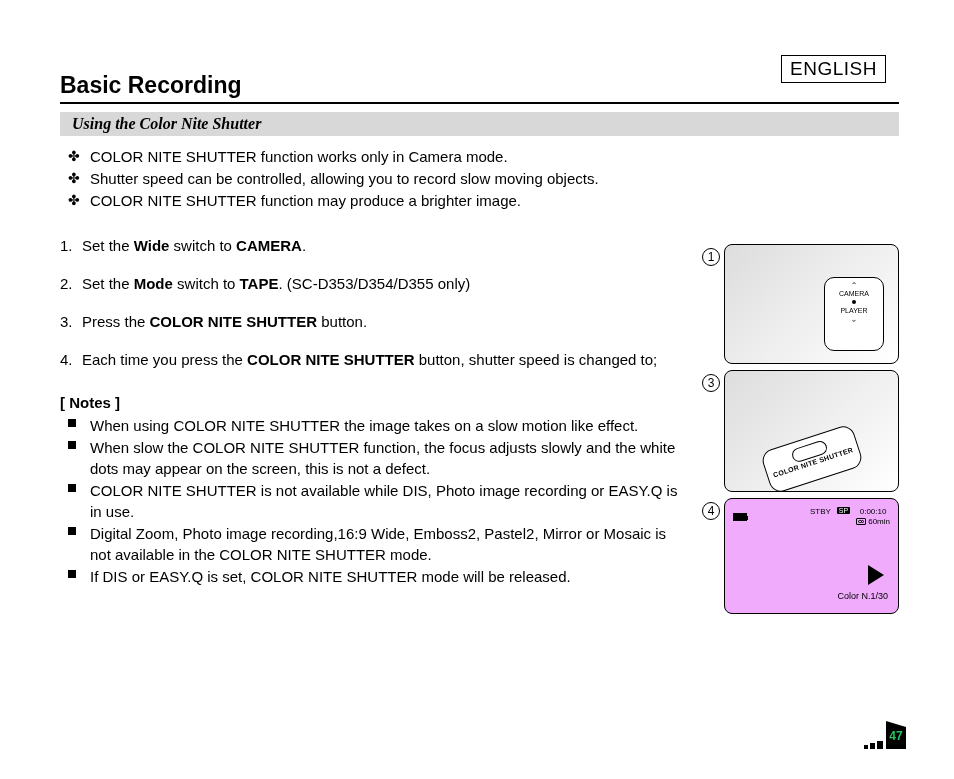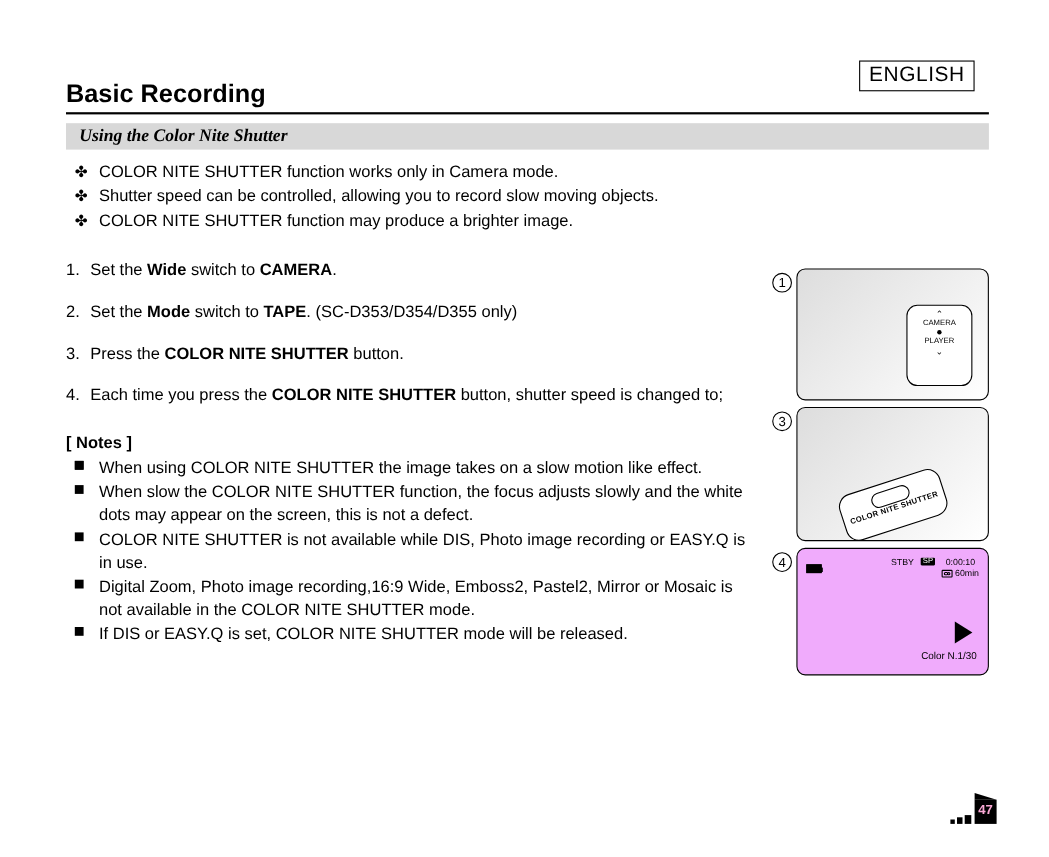--- a/index.html
+++ b/index.html
@@ -85,21 +85,21 @@
     .cassicon::before{content:"";position:absolute;left:1px;top:1px;width:1.5px;height:1.5px;border:0.5px solid #000;border-radius:50%;}
     .cassicon::after{content:"";position:absolute;right:1px;top:1px;width:1.5px;height:1.5px;border:0.5px solid #000;border-radius:50%;}
     .playtri { position:absolute; right:14px; bottom:28px; width:0;height:0; border-top:10px solid transparent; border-bottom:10px solid transparent; border-left:16px solid #000;}
     .colorn { position:absolute; right:10px; bottom:12px; font-size:9px; }
     
     .pagenum-wrap { position:absolute; bottom: 30px; right: 48px; width: 42px; height: 34px; }
     .pnbar { position:absolute; bottom:0; height:4px; background:#000;}
     .pnbar.b1{width:4px; left:0;}
     .pnbar.b2{width:5px; left:6px; height:6px;}
     .pnbar.b3{width:6px; left:13px; height:8px;}
-    .pnbox { position:absolute; right:0; bottom:0; width:20px; height:22px; background:#000; color:#f9a8d4; text-align:center; font-size:12px; font-weight:bold; line-height:18px;}
+    .pnbox { position:absolute; right:0; bottom:0; width:20px; height:22px; background:#000; color:#22c55e; text-align:center; font-size:12px; font-weight:bold; line-height:18px;}
     .pnbox::before{content:"";position:absolute;top:-6px;left:0;width:0;height:0;border-bottom:6px solid #000;border-right:20px solid transparent;}
   </style>
 </head>
 <body>
 
 <div class="lang-tag">ENGLISH</div>
 
 <h1 class="page-title">Basic Recording</h1>
 
 <div class="section-heading">Using the Color Nite Shutter</div>

